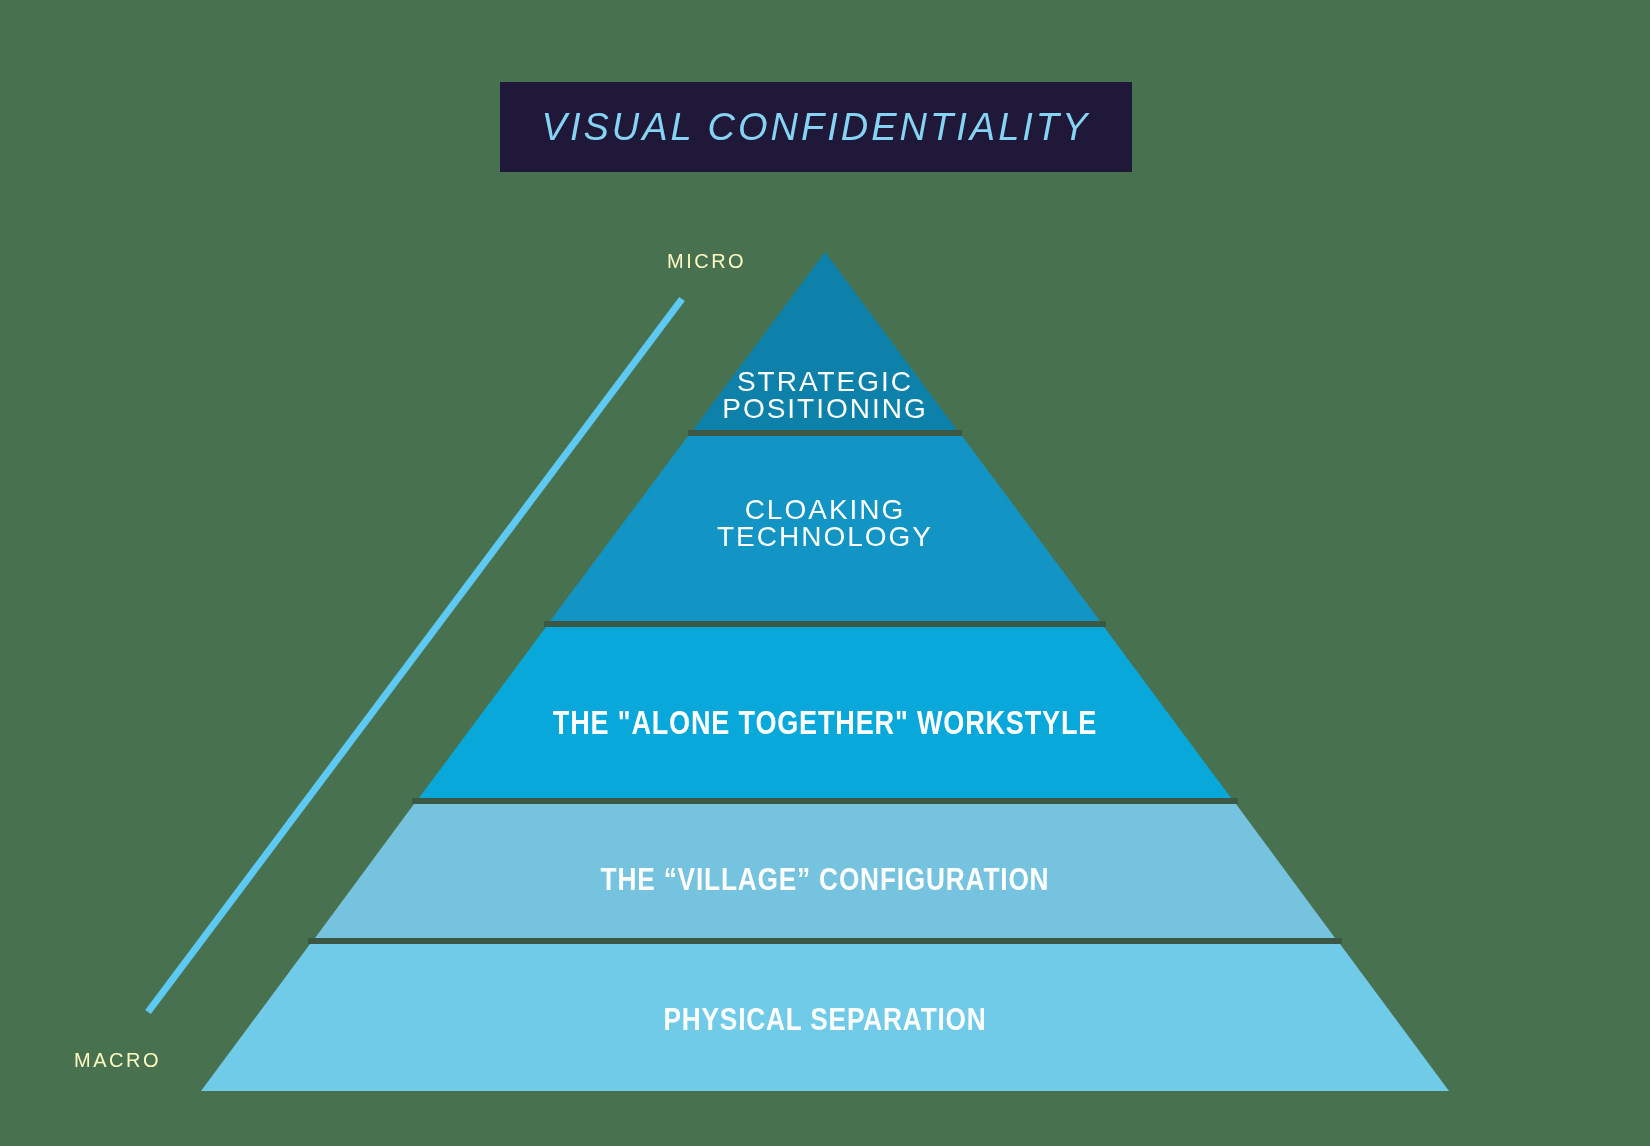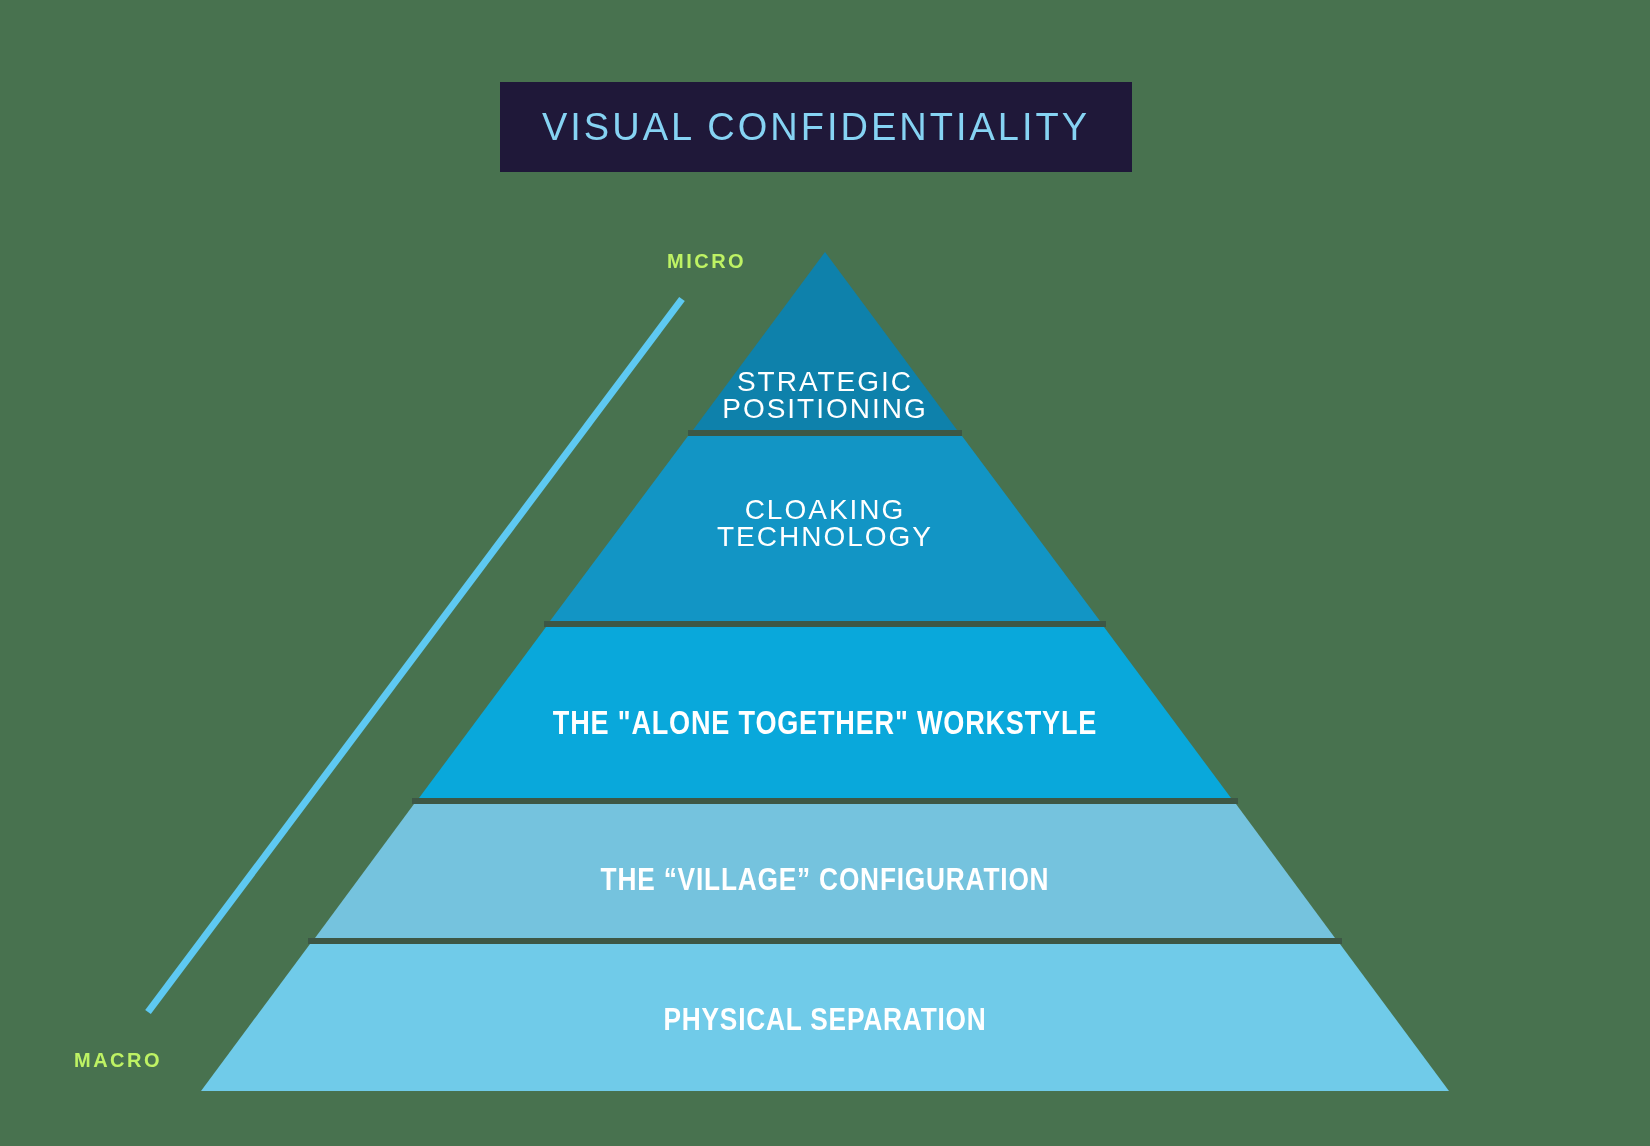--- a/index.html
+++ b/index.html
@@ -27,20 +27,21 @@
     display: flex;
     align-items: center;
     justify-content: center;
   }
   .title-box span {
     color: #86D3F3;
     font-size: 38px;
     letter-spacing: 3px;
     font-weight: 400;
     white-space: nowrap;
+    font-style: italic;
   }
 
   
   svg.pyramid {
     position: absolute;
     left: 0;
     top: 0;
   }
 
   
@@ -66,23 +67,23 @@
   }
   .l1 { top: 368px; }
   .l2 { top: 496px; }
   .l3 { top: 706px; font-size: 33px; line-height: 33px; }
   .l4 { top: 863px; font-size: 32px; line-height: 32px; }
   .l5 { top: 1003px; font-size: 32px; line-height: 32px; }
 
   
   .axis-label {
     position: absolute;
-    color: #bef264;
+    color: #fef9c3;
     font-size: 20px;
-    font-weight: 700;
+    font-weight: 400;
     letter-spacing: 2.5px;
     white-space: nowrap;
   }
   .axis-label.micro { left: 667px; top: 250px; }
   .axis-label.macro { left: 74px;  top: 1049px; text-align: right; }
 </style>
 </head>
 <body>
 
 <div class="stage">

